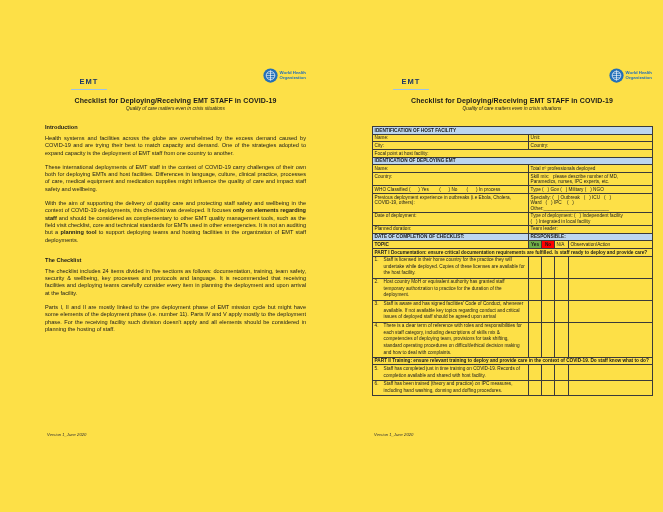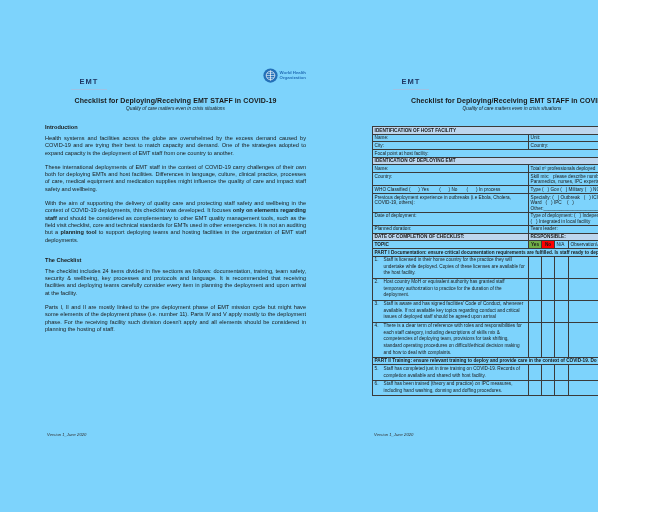--- a/index.html
+++ b/index.html
@@ -7,21 +7,21 @@
     --yes-bg:#70AD47;
     --no-bg:#FF0000;
     --who-blue:#2470B8;
     --emt-navy:#1F3864;
     --emt-underline:#9DC3E6;
     --ink:#1a1a1a;
   }
   *{margin:0;padding:0;box-sizing:border-box;}
   html,body{background:#fff;}
   .viewport{
-    position:relative;width:598px;height:512px;background:#7dd3fc;overflow:hidden;
+    position:relative;width:663px;height:512px;background:#fde047;overflow:hidden;
     font-family:"Liberation Sans",sans-serif;color:var(--ink);
   }
   .page{position:absolute;top:64px;height:400px;}
   .page-left{left:45px;width:261px;}
   .page-right{left:372px;width:280px;}
 
   .page-header{display:flex;justify-content:space-between;align-items:flex-start;margin-top:4px;height:22px;}
   .emt-logo{display:inline-block;text-align:center;margin-left:26px;margin-top:2px;}
   .page-right .emt-logo{margin-left:21px;}
   .emt-text{font-weight:bold;font-size:7.5px;color:var(--emt-navy);letter-spacing:1px;}

